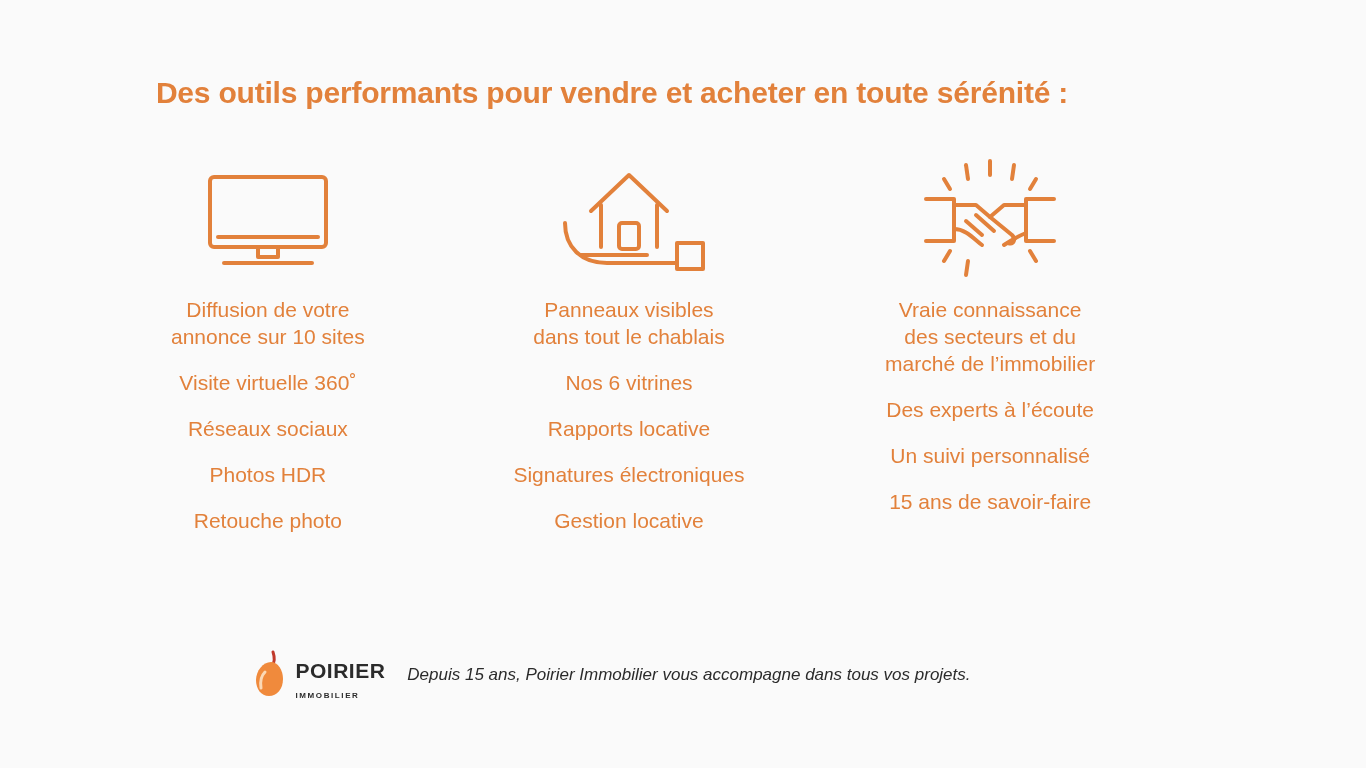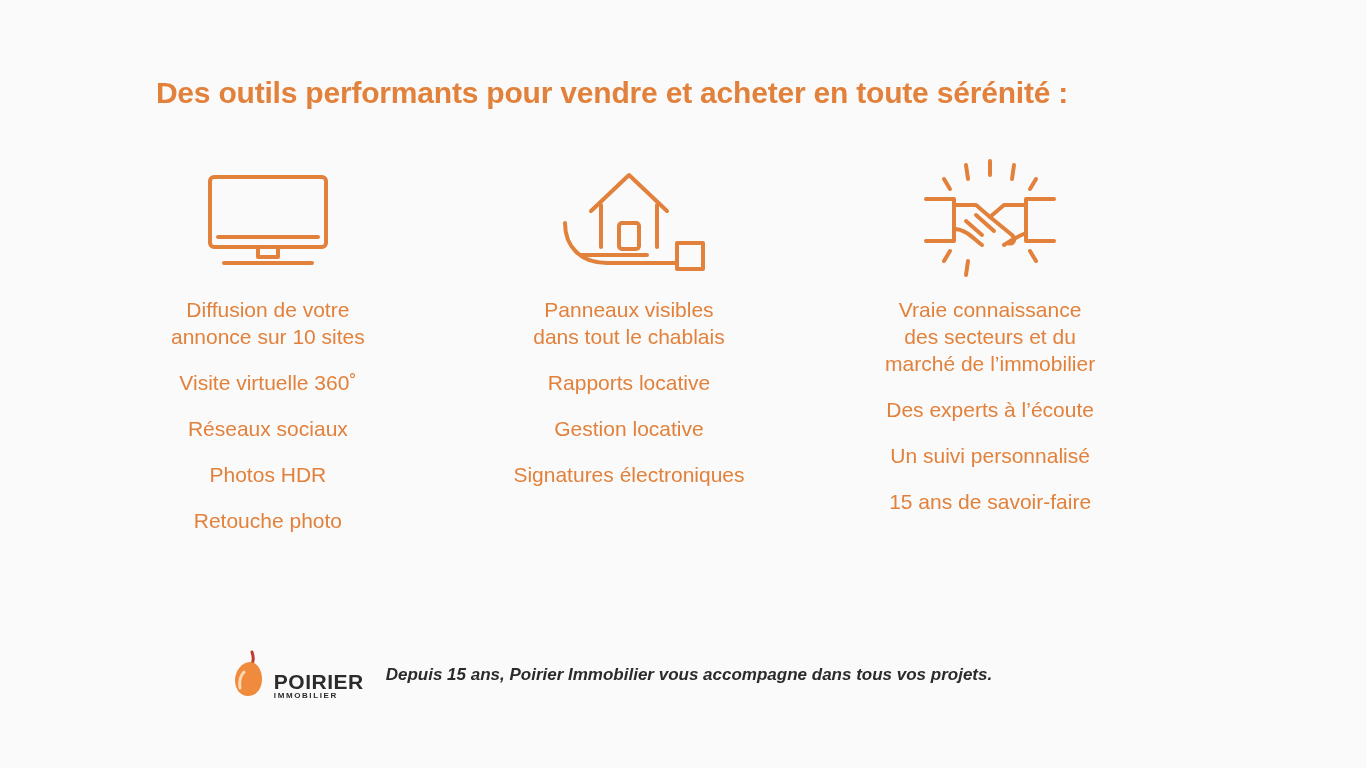--- a/index.html
+++ b/index.html
@@ -79,39 +79,39 @@
     margin-right: 22px;
   }
   .logo-mark {
     margin-right: 6px;
   }
   .logo-text {
     display: flex;
     flex-direction: column;
     line-height: 1;
     padding-bottom: 2px;
+    gap: 11px;
   }
   .logo-name {
     font-size: 21px;
     font-weight: bold;
     color: #2b2b2b;
     letter-spacing: 0.5px;
   }
   .logo-sub {
     font-size: 8px;
     font-weight: bold;
     color: #2b2b2b;
     letter-spacing: 1.6px;
     margin-top: 0;
   }
   .tagline {
     font-size: 17px;
     font-style: italic;
     color: #2b2b2b;
-    font-weight: bold;
   }
 </style>
 </head>
 <body>
 
 <div class="page">
 
   <h1 class="headline">Des outils performants pour vendre et acheter en toute sérénité :</h1>
 
   <div class="columns">
@@ -143,23 +143,24 @@
           <polyline points="106,54 106,96"></polyline>
           <rect x="68" y="72" width="20" height="26" rx="3"></rect>
           <path d="M14 72 C14 96 30 112 56 112 L126 112"></path>
           <path d="M30 104 L96 104"></path>
           <rect x="126" y="92" width="26" height="26"></rect>
         </svg>
       </div>
       <ul class="feature-list">
         <li class="feature-item">Panneaux visibles
 dans tout le chablais</li>
+        <li class="feature-item">Nos 6 vitrines</li>
         <li class="feature-item">Rapports locative</li>
+        <li class="feature-item">Signatures électroniques</li>
         <li class="feature-item">Gestion locative</li>
-        <li class="feature-item">Signatures électroniques</li>
       </ul>
     </div>
 
     <div class="column">
       <div class="icon-wrap">
         <svg width="140" height="132" viewBox="0 0 140 132" fill="none" stroke="#e2813b" stroke-width="4" stroke-linecap="round" stroke-linejoin="round">
           <path d="M6 44 L34 44 L34 86 L6 86"></path>
           <path d="M134 44 L106 44 L106 86 L134 86"></path>
           <path d="M34 50 L56 50 L70 62 L84 50 L106 50"></path>
           <path d="M34 74 C46 74 54 84 62 90"></path>

